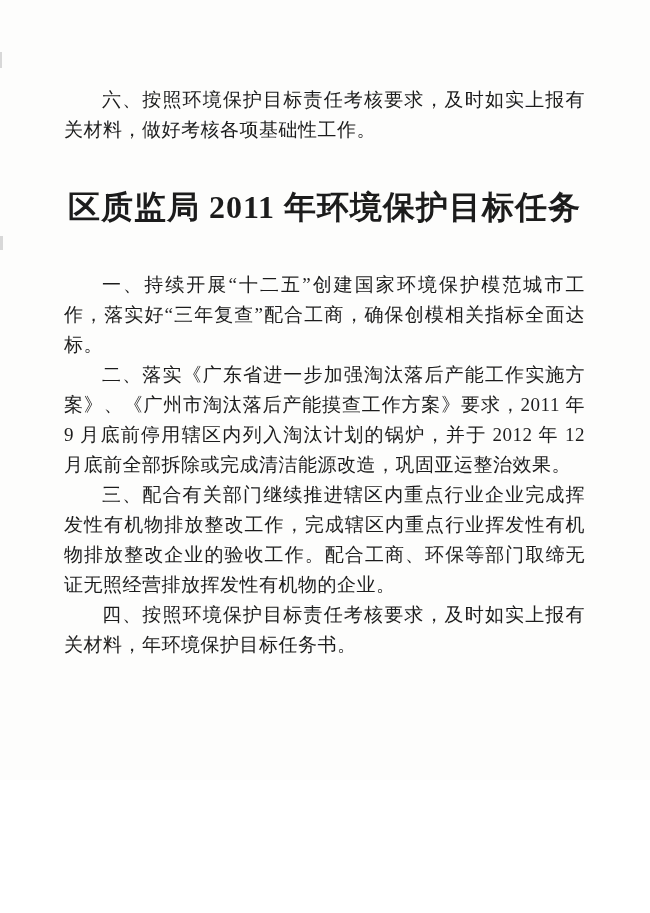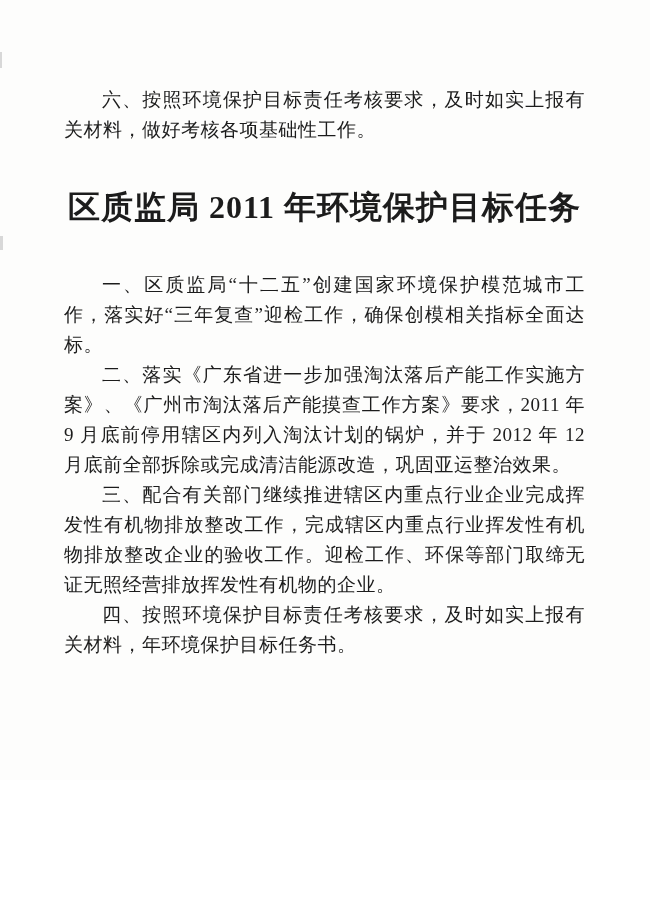--- a/index.html
+++ b/index.html
@@ -66,25 +66,25 @@
   <div class="scan-artifact artifact-1"></div>
   <div class="scan-artifact artifact-2"></div>
 
   <div class="content">
 
     <p class="para">六、按照环境保护目标责任考核要求，及时如实上报有关材料，做好考核各项基础性工作。</p>
 
     <h1 class="para doc-title">区质监局 2011 年环境保护目标任务</h1>
 
 
-    <p class="para">一、区质监局“十二五”创建国家环境保护模范城市工作，落实好“三年复查”迎检工作，确保创模相关指标全面达标。</p>
+    <p class="para">一、持续开展“十二五”创建国家环境保护模范城市工作，落实好“三年复查”配合工商，确保创模相关指标全面达标。</p>
 
     <p class="para">二、落实《广东省进一步加强淘汰落后产能工作实施方案》、《广州市淘汰落后产能摸查工作方案》要求，2011 年 9 月底前停用辖区内列入淘汰计划的锅炉，并于 2012 年 12 月底前全部拆除或完成清洁能源改造，巩固亚运整治效果。</p>
 
-    <p class="para">三、配合有关部门继续推进辖区内重点行业企业完成挥发性有机物排放整改工作，完成辖区内重点行业挥发性有机物排放整改企业的验收工作。迎检工作、环保等部门取缔无证无照经营排放挥发性有机物的企业。</p>
+    <p class="para">三、配合有关部门继续推进辖区内重点行业企业完成挥发性有机物排放整改工作，完成辖区内重点行业挥发性有机物排放整改企业的验收工作。配合工商、环保等部门取缔无证无照经营排放挥发性有机物的企业。</p>
 
     <p class="para">四、按照环境保护目标责任考核要求，及时如实上报有关材料，年环境保护目标任务书。</p>
 
   </div>
 
   <div class="page-number">69</div>
 
 </div>
 
 </body></html>

